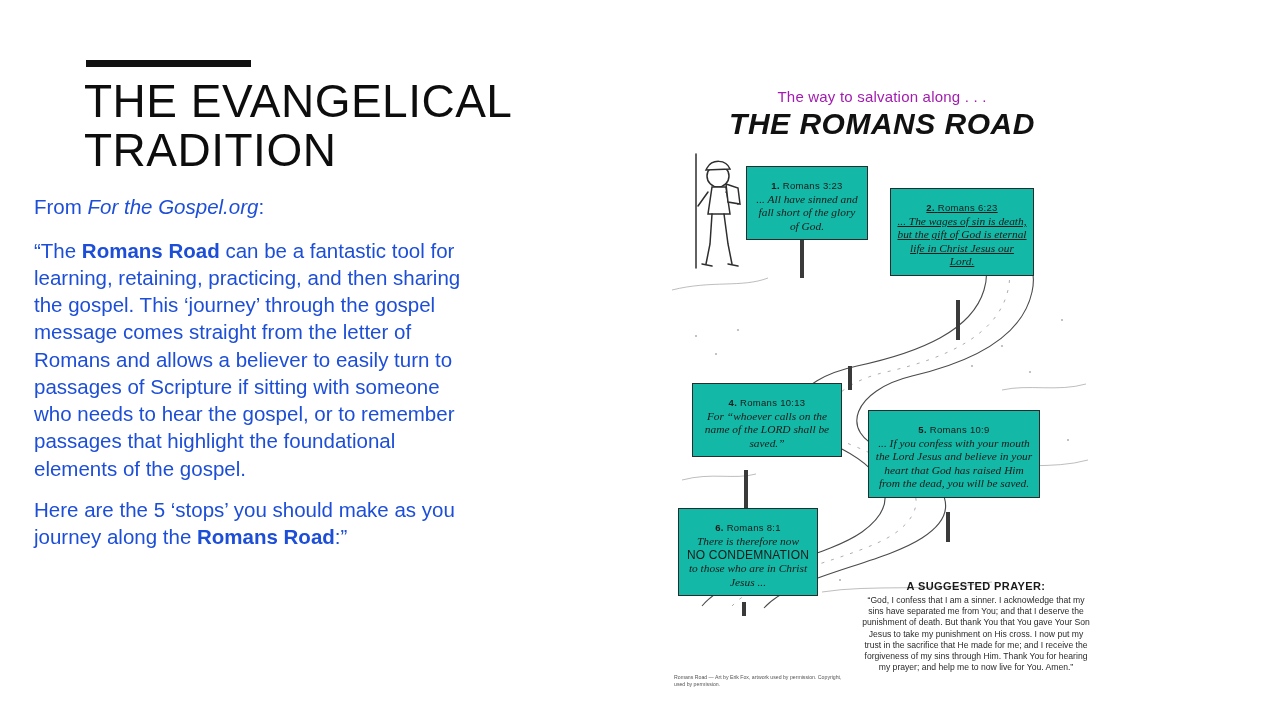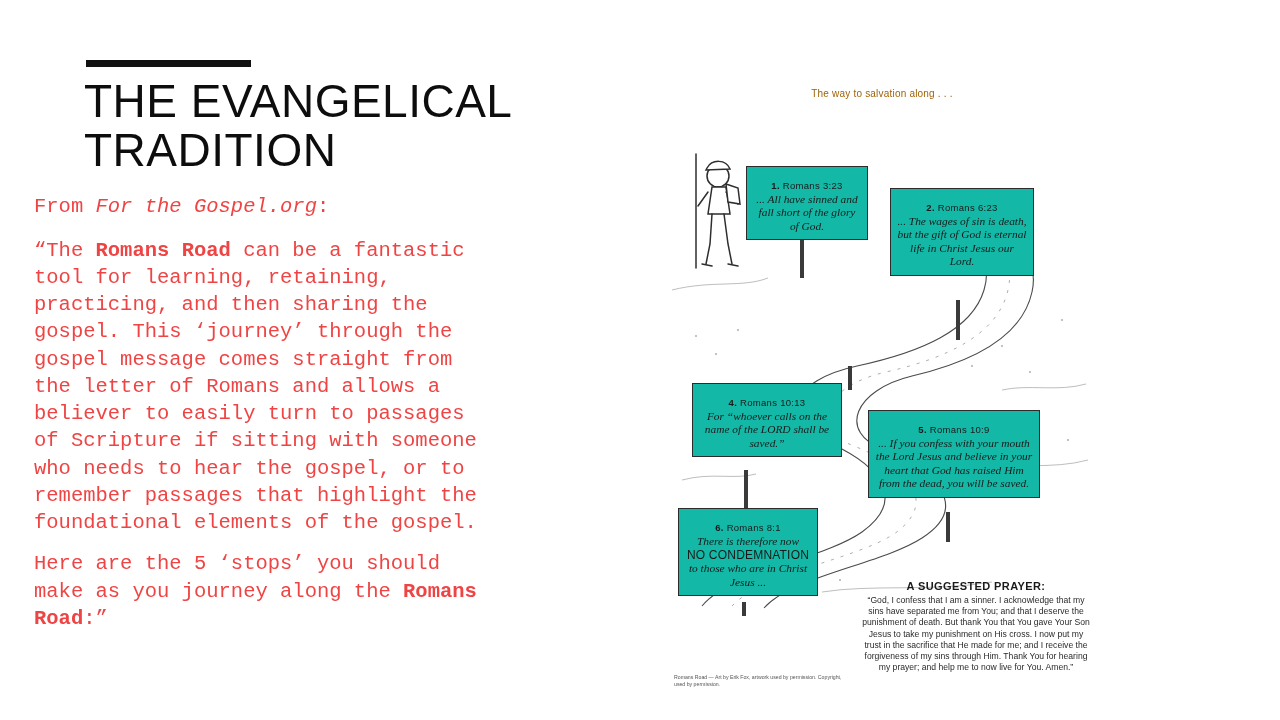--- a/index.html
+++ b/index.html
@@ -39,24 +39,24 @@
     font-family: "Liberation Sans", sans-serif;
     font-size: 46px;
     line-height: 1.07;
     letter-spacing: 0.5px;
     font-weight: 400;
     color: #0d0d0d;
     margin: 0 0 18px 50px;
     width: 430px;
   }
   .body-text {
-    font-family: Liberation Mono, monospace;
+    font-family: Liberation Sans, sans-serif;
     font-size: 20.5px;
     line-height: 1.33;
-    color: #ef4444;
+    color: #1d4ed8;
     margin: 0 0 14px 0;
     width: 448px;
   }
   .body-text.first { margin-bottom: 16px; }
   .body-text i { font-style: italic; }
   .body-text b { font-weight: bold; }
 
   
   .image-area {
     position: absolute;
@@ -64,24 +64,24 @@
     top: 88px;
     width: 420px;
     height: 572px;
     color: #1a1a1a;
   }
   .rr-head {
     text-align: center;
   }
   .rr-kicker {
     font-family: "Liberation Sans", sans-serif;
-    font-size: 10px;
+    font-size: 15px;
     letter-spacing: 0.2px;
     margin: 0 0 2px 0;
-    color: #a16207;
+    color: #a21caf;
   }
   .rr-title {
     font-family: "Liberation Sans", sans-serif;
     font-size: 30px;
     font-weight: bold;
     font-style: italic;
     letter-spacing: 0.5px;
     margin: 0 0 4px 0;
     color: #111111;
   }
@@ -111,21 +111,21 @@
     white-space: nowrap;
   }
   .sign .num b { font-weight: bold; }
   .sign .vs {
     font-family: "Liberation Serif", serif;
     font-style: italic;
     font-size: 11.4px;
     line-height: 1.18;
   }
   .sign.s1 { left: 74px;  top: 26px;  width: 122px; }
-  .sign.s2 { left: 218px; top: 48px;  width: 144px; }
+  .sign.s2 { left: 218px; top: 48px;  width: 144px; text-decoration: underline; }
   .sign.s3 { left: 90px;  top: 137px; width: 176px; }
   .sign.s4 { left: 20px;  top: 243px; width: 150px; }
   .sign.s5 { left: 196px; top: 270px; width: 172px; }
   .sign.s6 { left: 6px;   top: 368px; width: 140px; }
   .sign .caps {
     font-family: "Liberation Sans", sans-serif;
     font-size: 12px;
     letter-spacing: 0.2px;
   }
 
@@ -200,20 +200,21 @@
 
     <p class="body-text">
       <span>Here are the 5 ‘stops’ you should make as you journey along the </span><b>Romans Road</b><span>:”</span>
     </p>
   </div>
 
   <div class="image-area">
 
     <div class="rr-head">
       <p class="rr-kicker">The way to salvation along . . .</p>
+      <p class="rr-title">THE ROMANS ROAD</p>
     </div>
 
     <div class="road">
 
       <svg class="road-svg" width="420" height="470" viewBox="0 0 420 470">
         <g fill="none" stroke="#4a4a4a" stroke-width="1.1">
           <path d="M30 466 C 60 430, 150 420, 190 392 C 240 356, 200 320, 150 300 C 100 280, 120 240, 185 226 C 250 212, 300 190, 312 150 C 322 118, 300 96, 268 86"></path>
           <path d="M92 468 C 120 436, 210 424, 250 398 C 300 366, 262 330, 212 310 C 165 292, 182 250, 240 236 C 300 222, 350 198, 360 152 C 368 116, 340 92, 300 84"></path>
         </g>
         <g fill="none" stroke="#8a8a8a" stroke-width="0.7" stroke-dasharray="3 7">

